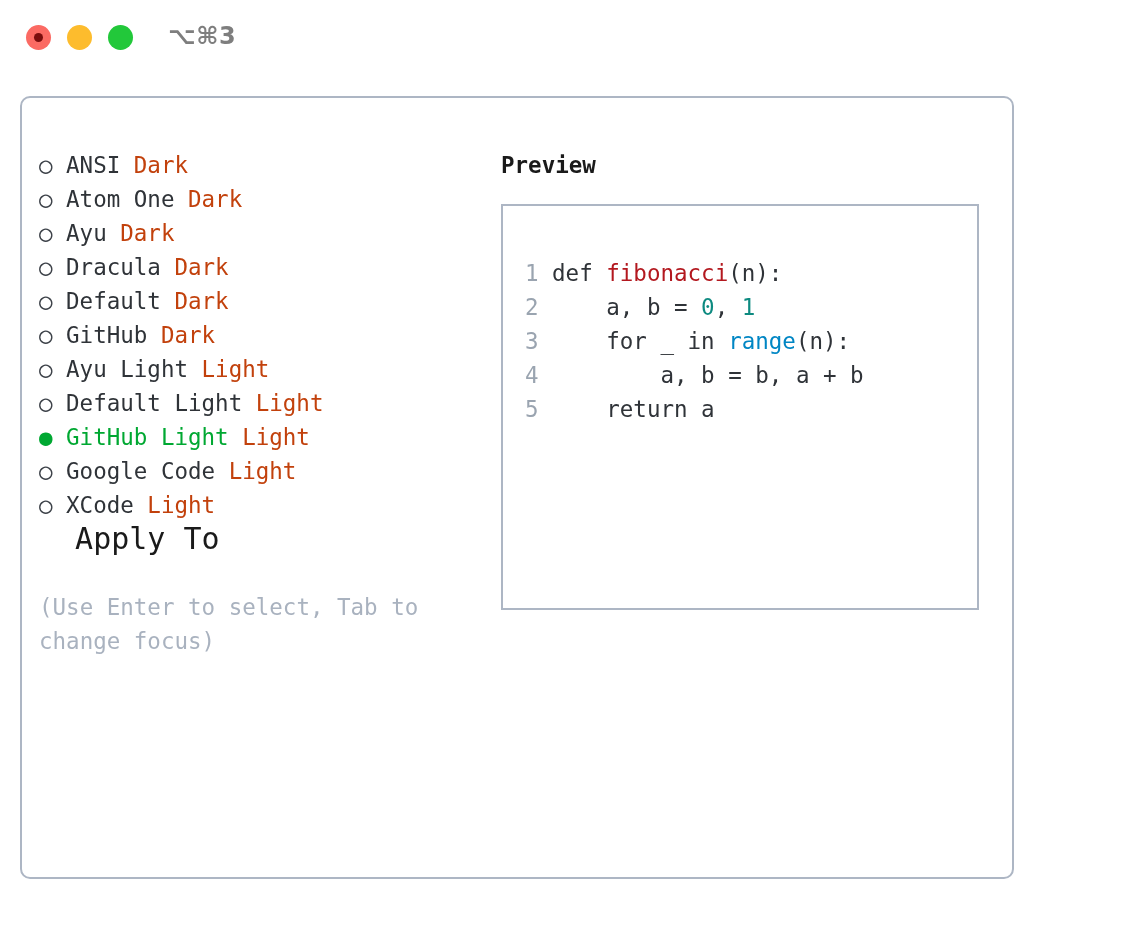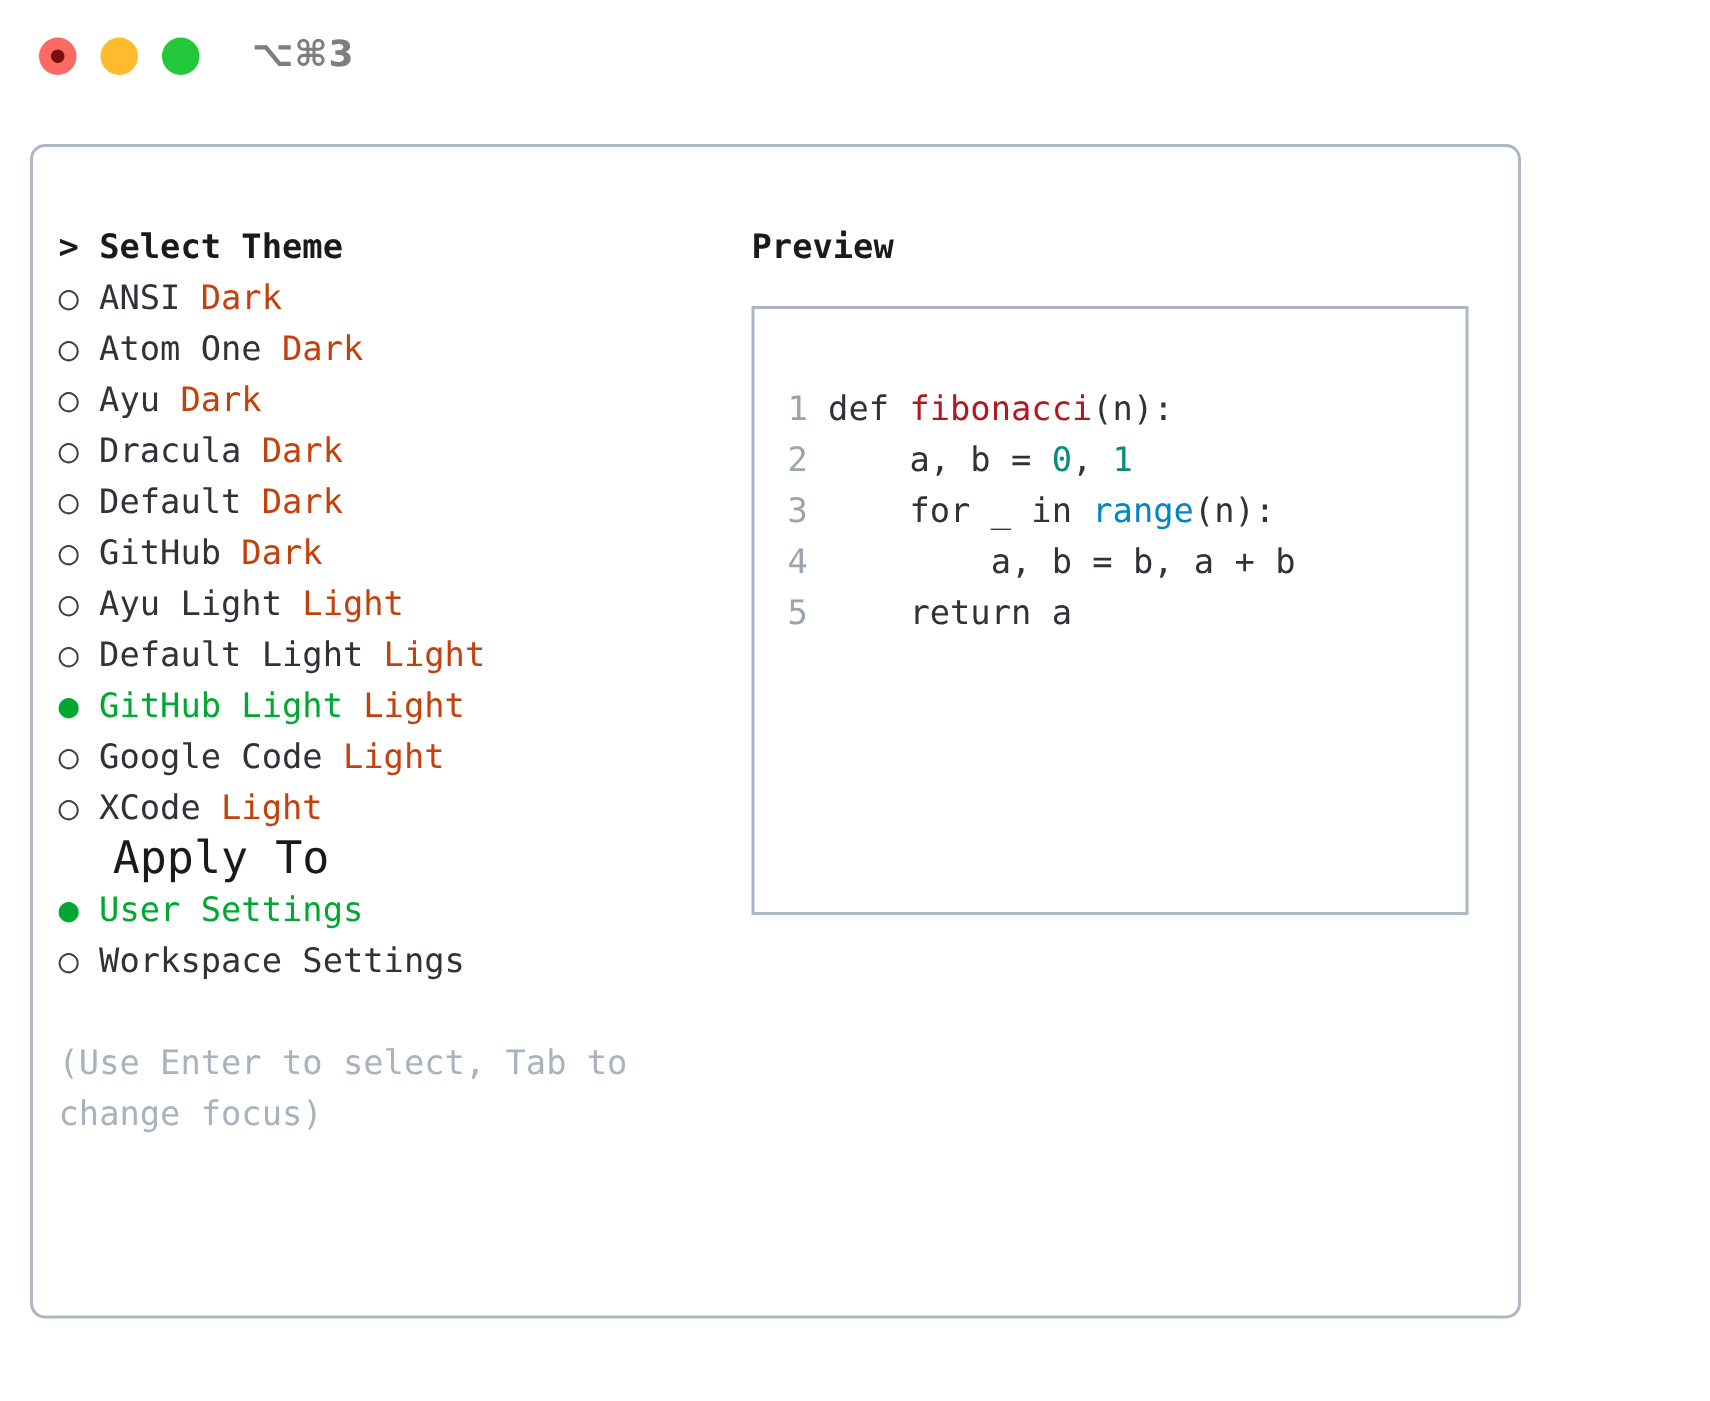--- a/index.html
+++ b/index.html
@@ -172,40 +172,35 @@
       <div class="dot red"></div>
       <div class="dot yellow"></div>
       <div class="dot green"></div>
     </div>
     <div id="shortcut">⌥⌘3</div>
   </div>
 
   <div id="panel">
 
     <div id="left-col">
-      <div class="hdr">&gt; Select Theme</div>
       <div id="theme-list">
           <div class="row"><span class="bullet off">○</span><span class="name"> ANSI </span><span class="tag">Dark</span></div>
           <div class="row"><span class="bullet off">○</span><span class="name"> Atom One </span><span class="tag">Dark</span></div>
           <div class="row"><span class="bullet off">○</span><span class="name"> Ayu </span><span class="tag">Dark</span></div>
           <div class="row"><span class="bullet off">○</span><span class="name"> Dracula </span><span class="tag">Dark</span></div>
           <div class="row"><span class="bullet off">○</span><span class="name"> Default </span><span class="tag">Dark</span></div>
           <div class="row"><span class="bullet off">○</span><span class="name"> GitHub </span><span class="tag">Dark</span></div>
           <div class="row"><span class="bullet off">○</span><span class="name"> Ayu Light </span><span class="tag">Light</span></div>
           <div class="row"><span class="bullet off">○</span><span class="name"> Default Light </span><span class="tag">Light</span></div>
           <div class="row"><span class="bullet on">●</span><span class="name sel"> GitHub Light </span><span class="tag">Light</span></div>
           <div class="row"><span class="bullet off">○</span><span class="name"> Google Code </span><span class="tag">Light</span></div>
           <div class="row"><span class="bullet off">○</span><span class="name"> XCode </span><span class="tag">Light</span></div>
         </div>
 
       <div id="apply-header">  Apply To</div>
-      <div id="apply-list">
-          <div class="row"><span class="bullet on">●</span><span class="name sel"> User Settings</span></div>
-          <div class="row"><span class="bullet off">○</span><span class="name"> Workspace Settings</span></div>
-        </div>
 
       <div id="hint">(Use Enter to select, Tab to change focus)</div>
     </div>
 
     <div id="right-col">
       <div id="preview-title">Preview</div>
       <div id="preview-box">
         <div id="code-block">
             <div class="code-line"><span class="ln">1</span><span> </span><span class="kw">def </span><span class="fn">fibonacci</span><span class="kw">(n):</span></div>
             <div class="code-line"><span class="ln">2</span><span> </span><span class="kw">    a, b = </span><span class="num">0</span><span class="kw">, </span><span class="num">1</span></div>

